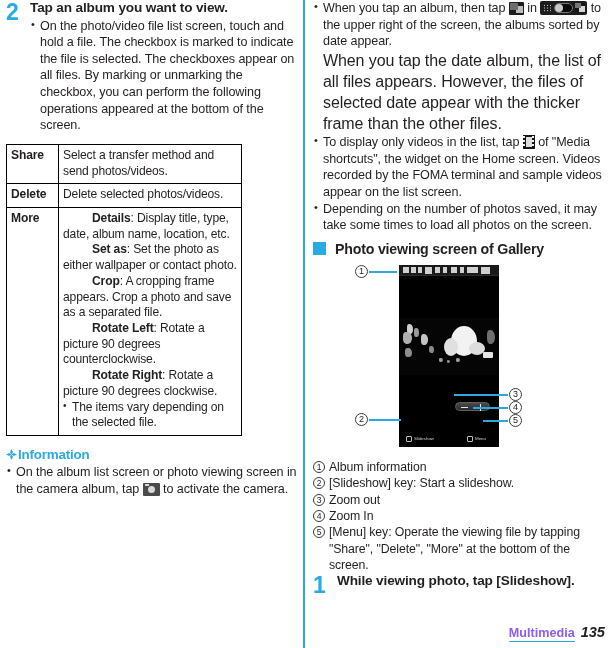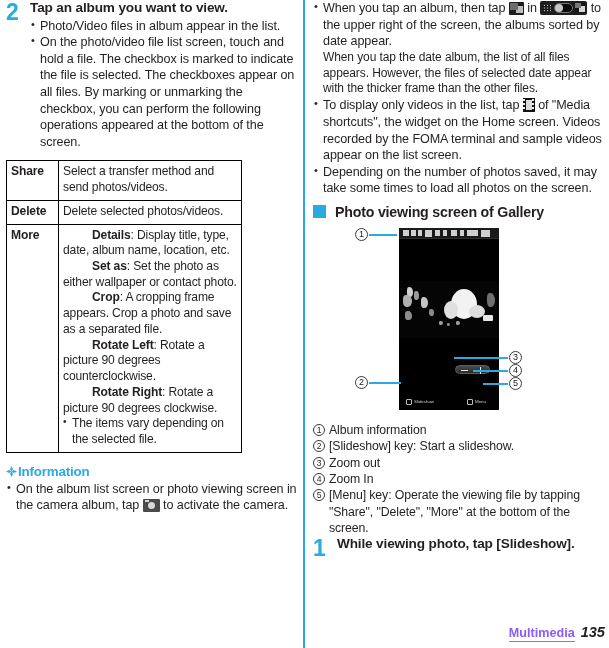--- a/index.html
+++ b/index.html
@@ -75,21 +75,21 @@
     margin-bottom: 0px;
     letter-spacing: -0.1px;
   }
   ul.bul > li:before {
     content: "\2022";
     position: absolute;
     left: 1px; top: -1px;
     font-size: 11px;
   }
   .cont { 
-    font-size: 12px;
+    font-size: 16px;
     line-height: 1.32;
     padding-left: 10px;
     letter-spacing: -0.1px;
   }
 
   
   table.opts {
     border-collapse: collapse;
     width: 236px;
     margin-top: 10px;
@@ -401,21 +401,20 @@
 
   <div class="col-divider"></div>
 
   <div class="col-left">
 
     <div class="step">
       <div class="step-num">2</div>
       <div class="step-body">
         <div class="step-title">Tap an album you want to view.</div>
         <ul class="bul">
-          <li>Photo/Video files in album appear in the list.</li>
           <li>On the photo/video file list screen, touch and hold a file. The checkbox is marked to indicate the file is selected. The checkboxes appear on all files. By marking or unmarking the checkbox, you can perform the following operations appeared at the bottom of the screen.</li>
         </ul>
       </div>
     </div>
 
     <table class="opts">
       <tbody>
           <tr>
         <td class="k">Share</td>
         <td>Select a transfer method and send photos/videos.</td>

